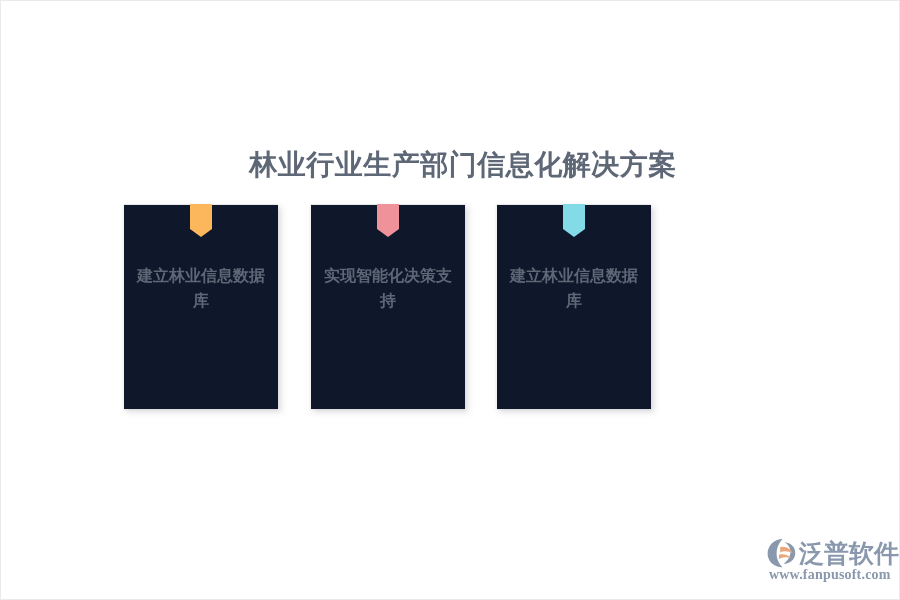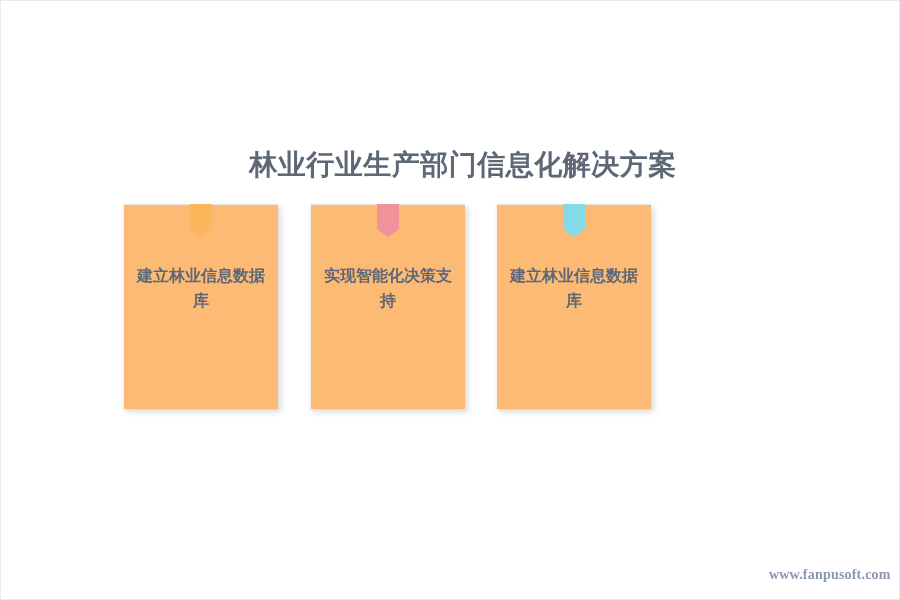--- a/index.html
+++ b/index.html
@@ -47,21 +47,21 @@
     top: 203px;
     width: 530px;
     height: 206px;
   }
 
   .card {
     position: absolute;
     top: 0;
     width: 155px;
     height: 205px;
-    background: #fdba74;
+    background: #0f172a;
     border-top: 1px solid #e8e8e8;
     border-left: 1px solid #f3f3f3;
     box-sizing: border-box;
     box-shadow: 3px 3px 6px rgba(140, 140, 150, 0.30),
                 0 1px 2px rgba(0, 0, 0, 0.05);
   }
   .card.c0 { left: 0px; }
   .card.c1 { left: 187px; }
   .card.c2 { left: 373px; }
 
@@ -152,16 +152,29 @@
     </div>
 
     <div class="card c2">
       <div class="ribbon" style="background:#83dbe8;"></div>
       <div class="card-label">建立林业信息数据库</div>
     </div>
 
   </div>
 
   <div class="logo">
+    <div class="logo-top">
+      <svg class="logo-mark" viewBox="0 0 100 100">
+        <path d="M50 4 A46 46 0 1 0 50 96 A46 46 0 0 0 50 4 Z
+                 M50 16 A34 34 0 1 1 50 84 A34 34 0 1 1 50 16 Z" fill="#8a98ad" opacity="0"></path>
+        <path d="M52 3 C24 3 2 25 2 52 C2 79 24 98 52 98
+                 C40 86 32 72 32 52 C32 32 40 16 52 3 Z" fill="#8a98ad"></path>
+        <path d="M58 14 C84 16 96 34 94 54 C92 72 76 86 56 86
+                 C70 74 78 62 78 46 C78 32 70 20 58 14 Z" fill="#8a98ad"></path>
+        <path d="M44 30 C62 26 80 36 86 52 C72 44 56 42 44 48 Z" fill="#e8a87c"></path>
+        <path d="M40 56 C54 52 70 56 80 66 C64 62 50 64 40 70 Z" fill="#e8a87c"></path>
+      </svg>
+      <span class="logo-name">泛普软件</span>
+    </div>
     <div class="logo-url">www.fanpusoft.com</div>
   </div>
 
 </div>
 
 </body></html>

